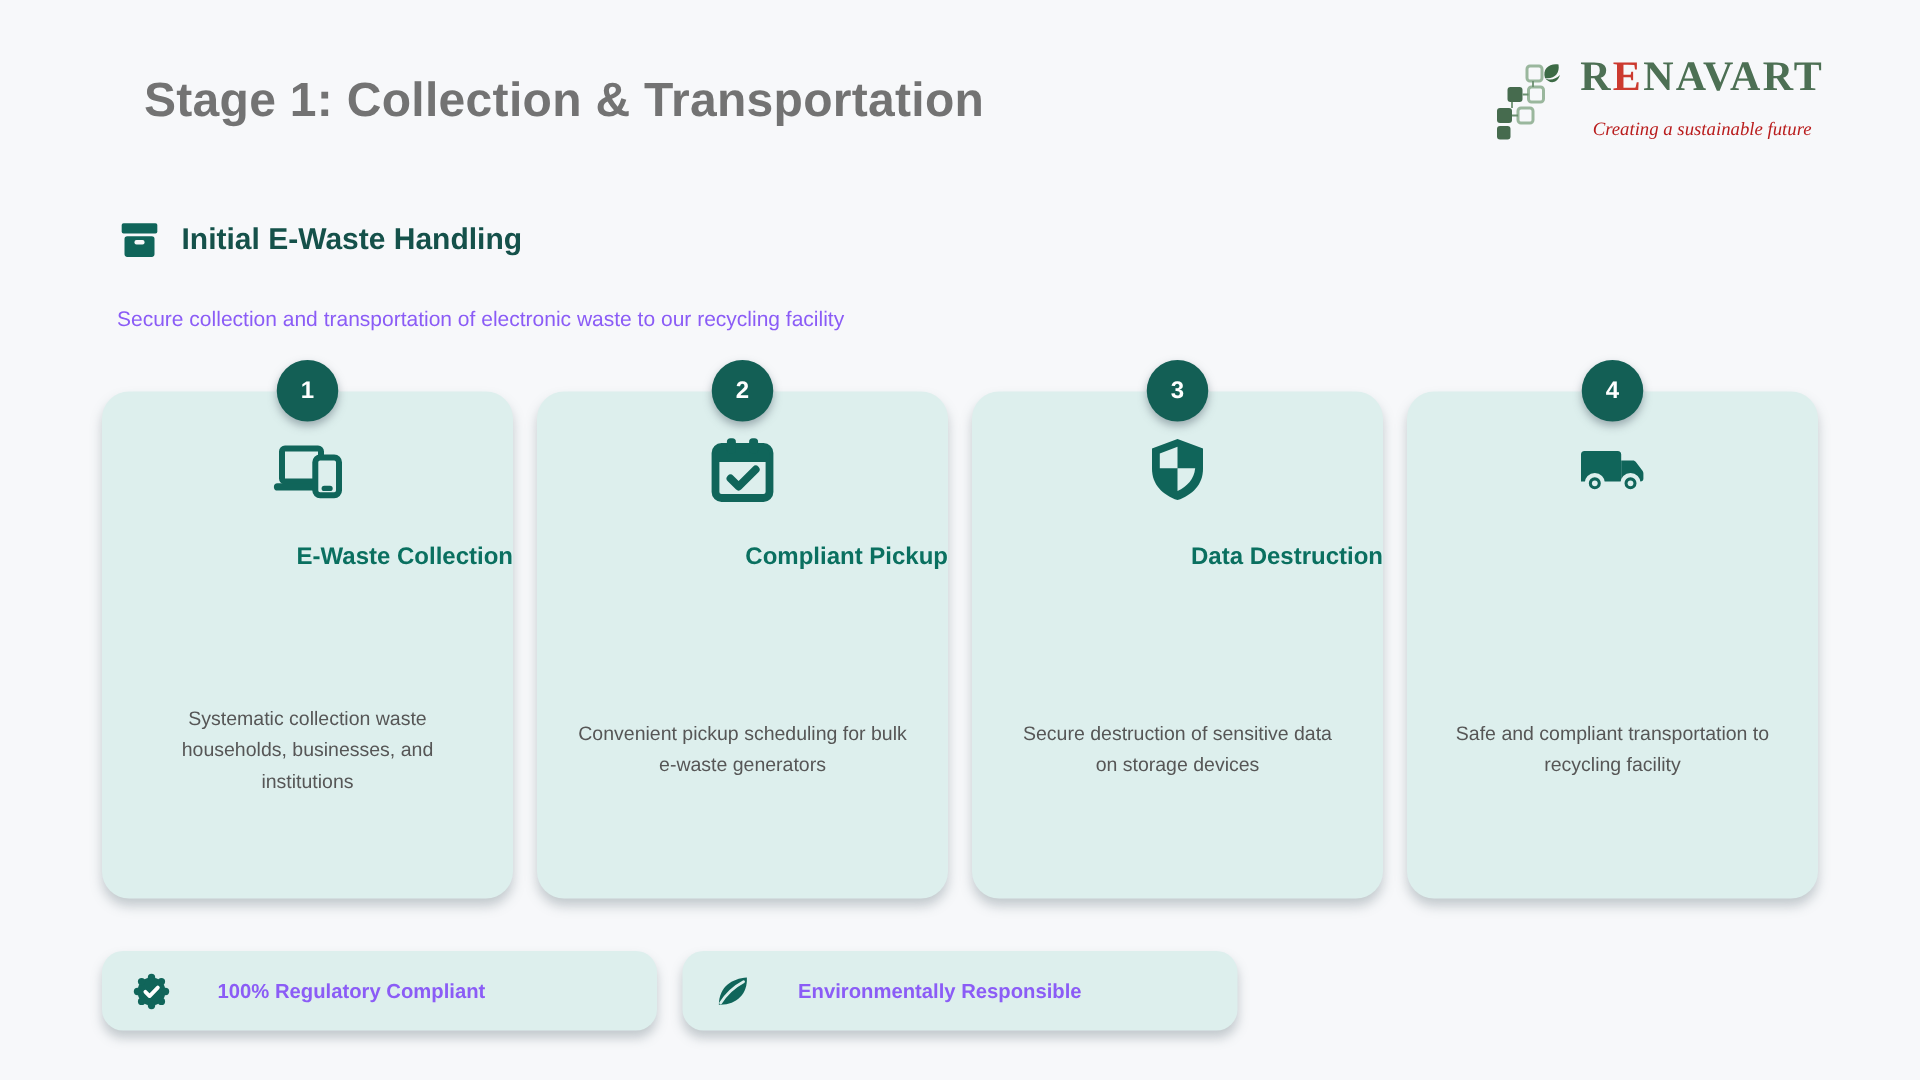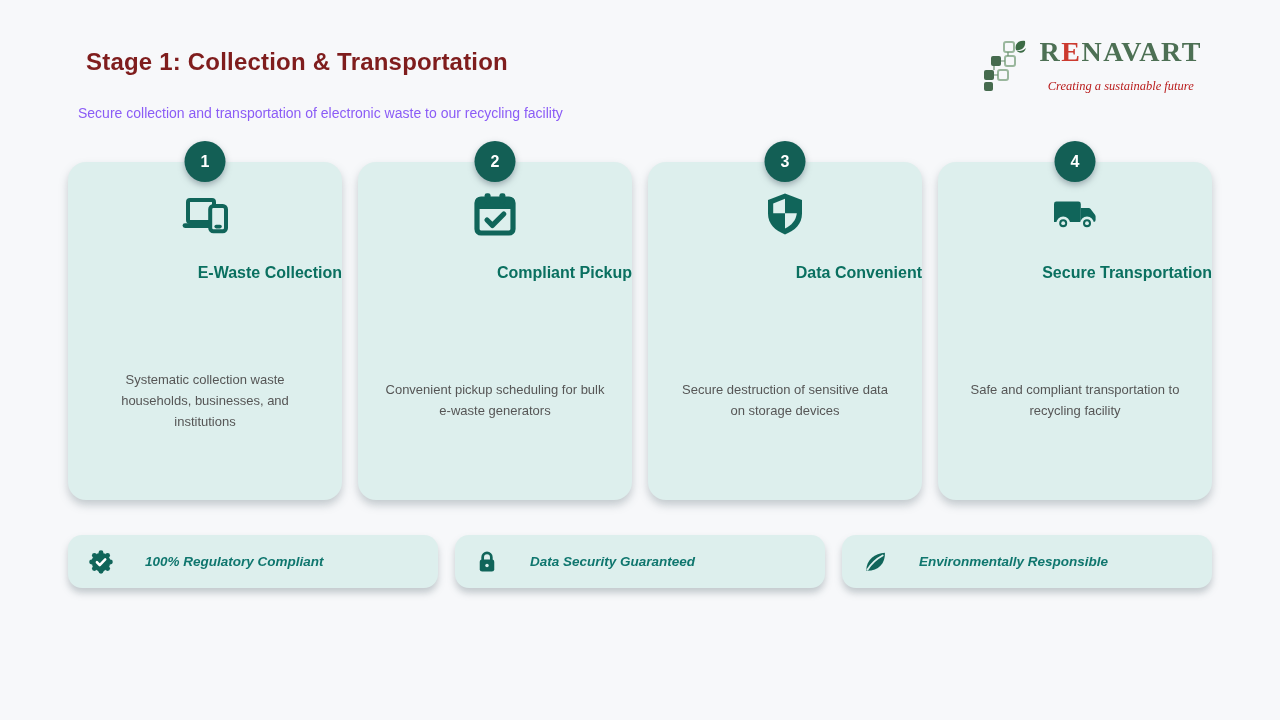--- a/index.html
+++ b/index.html
@@ -7,26 +7,26 @@
   body {
     background:#f7f8fa;
     font-family:"Liberation Sans", sans-serif;
     color:#20584e;
     position:relative;
   }
   .page { position:absolute; inset:0; padding:44px 68px 0 68px; }
 
   
   .page-title {
-    font-size:24px; font-weight:bold; color:#7f1d1d;
-    margin-left:18px; margin-top:4px; letter-spacing:.2px;
+    font-size:32px; font-weight:bold; color:#737373;
+    margin-left:28px; margin-top:4px; letter-spacing:.2px;
   }
   .logo {
-    position:absolute; top:38px; right:78px;
-    display:flex; align-items:center; gap:9px;
+    position:absolute; top:38px; right:64px;
+    display:flex; align-items:flex-end; gap:9px;
   }
   .logo-text { display:flex; flex-direction:column; align-items:center; }
   .logo-word {
     font-family:"Liberation Serif", serif; font-size:28px; letter-spacing:1.5px;
     color:#4d7054; line-height:1; font-weight:600;
   }
   .logo-word .e-red { color:#cc3a2f; }
   .logo-tagline {
     font-family:"Liberation Serif", serif; font-style:italic;
     font-size:12.5px; color:#b91c1c; margin-top:13px;
@@ -85,21 +85,21 @@
     margin-top:35px;
     display:grid; grid-template-columns:repeat(3,1fr); gap:17px;
     width:1144px;
   }
   .pill {
     height:53px; background:#ddefed; border-radius:14px;
     box-shadow:0 5px 7px rgba(110,125,135,.38);
     display:flex; align-items:center; gap:30px;
     padding-left:19px;
   }
-  .pill-label { font-size:13.5px; font-weight:bold; color:#0f766e;font-style:italic; }
+  .pill-label { font-size:13.5px; font-weight:bold; color:#8b5cf6; }
 
   svg { display:block; }
 </style>
 </head>
 <body>
 
 <div class="page">
 
   <h1 class="page-title">Stage 1: Collection &amp; Transportation</h1>
 
@@ -124,20 +124,30 @@
           <path d="M33 10 C36 12 40 11 43 8 C41 14 36 14 33 10 z"></path>
         </g>
       </svg>
     </span>
     <span class="logo-text">
       <span class="logo-word"><span>R</span><span class="e-red">E</span><span>NAVART</span></span>
       <span class="logo-tagline">Creating a sustainable future</span>
     </span>
   </div>
 
+  <div class="section-head">
+    <span>
+      <svg width="30" height="30" viewBox="0 0 24 24">
+        <rect x="2.5" y="3" width="19" height="5.5" rx="1" fill="#10655a"></rect>
+        <rect x="4" y="10" width="16" height="11" rx="1.5" fill="#10655a"></rect>
+        <rect x="9.3" y="12" width="5.4" height="2.4" rx="1.1" fill="#f7f8fa"></rect>
+      </svg>
+    </span>
+    <span class="section-title">Initial E-Waste Handling</span>
+  </div>
 
   <div class="subtitle">Secure collection and transportation of electronic waste to our recycling facility</div>
 
   <div class="cards">
 
     <div class="card">
       <div class="step-badge">1</div>
       <div class="card-icon">
         <svg width="48" height="48" viewBox="0 0 24 24">
           <rect x="3.5" y="5" width="13" height="11" rx="1" fill="none" stroke="#10655a" stroke-width="2"></rect>
@@ -171,39 +181,38 @@
 
     <div class="card">
       <div class="step-badge">3</div>
       <div class="card-icon">
         <svg width="48" height="48" viewBox="0 0 24 24">
           <path d="M12 1.8 L20.5 5 v6.8 c0 5.2 -3.6 8.7 -8.5 10.4 C7.1 20.5 3.5 17 3.5 11.8 V5 Z" fill="#10655a"></path>
           <path d="M12 4.4 L6.1 6.7 v4.9 h5.9 z" fill="#ddefed"></path>
           <path d="M12 11.6 h5.9 c-0.4 3.6 -2.6 6 -5.9 7.6 z" fill="#ddefed"></path>
         </svg>
       </div>
-      <div class="card-title">Data Convenient</div>
+      <div class="card-title">Data Destruction</div>
       <div class="card-desc-wrap">
           <div class="card-desc">Secure destruction of sensitive data on storage devices</div>
         </div>
     </div>
 
     <div class="card">
       <div class="step-badge">4</div>
       <div class="card-icon">
         <svg width="50" height="48" viewBox="0 0 24 24">
           <path d="M1.5 7 a1.2 1.2 0 0 1 1.2-1.2 h11 a1.2 1.2 0 0 1 1.2 1.2 V16 H1.5 z" fill="#10655a"></path>
           <path d="M14.9 9 h3.9 c0.4 0 0.8 0.2 1 0.5 l2.2 2.9 c0.2 0.3 0.3 0.6 0.3 0.9 V15 a1 1 0 0 1 -1 1 h-6.4 z" fill="#10655a"></path>
           <circle cx="6.1" cy="16.6" r="2.7" fill="#10655a" stroke="#ddefed" stroke-width="1.4"></circle>
           <circle cx="6.1" cy="16.6" r="0.95" fill="#ddefed"></circle>
           <circle cx="18" cy="16.6" r="2.7" fill="#10655a" stroke="#ddefed" stroke-width="1.4"></circle>
           <circle cx="18" cy="16.6" r="0.95" fill="#ddefed"></circle>
         </svg>
       </div>
-      <div class="card-title">Secure Transportation</div>
       <div class="card-desc-wrap">
           <div class="card-desc">Safe and compliant transportation to recycling facility</div>
         </div>
     </div>
 
   </div>
 
   <div class="badges">
 
     <div class="pill">
@@ -219,30 +228,20 @@
               <circle cx="6.34" cy="6.34" r="2.1"></circle>
             <circle cx="12" cy="4" r="2.1"></circle>
               <circle cx="17.66" cy="6.34" r="2.1"></circle>
           </g>
           <path d="M8.5 12.2 l2.4 2.4 L15.6 9.8" fill="none" stroke="#ffffff" stroke-width="2.2" stroke-linecap="round" stroke-linejoin="round"></path>
         </svg>
       </span>
       <span class="pill-label">100% Regulatory Compliant</span>
     </div>
 
-    <div class="pill">
-      <span>
-        <svg width="26" height="28" viewBox="0 0 24 24">
-          <path d="M8 10.5 V7.6 a4 4 0 0 1 8 0 v2.9" fill="none" stroke="#10655a" stroke-width="2.5"></path>
-          <rect x="5.3" y="9.6" width="13.4" height="11.2" rx="2.2" fill="#10655a"></rect>
-          <circle cx="12" cy="15.2" r="1.6" fill="#ddefed"></circle>
-        </svg>
-      </span>
-      <span class="pill-label">Data Security Guaranteed</span>
-    </div>
 
     <div class="pill">
       <span>
         <svg width="28" height="28" viewBox="0 0 24 24">
           <path d="M4.5 19.5 C4.5 9.5 12 4.5 20.5 4 C21 13.5 14.5 19.9 4.5 19.5 z" fill="#10655a"></path>
           <path d="M5.5 18.6 C9 13 13 9.4 18.6 6.4" stroke="#ddefed" stroke-width="1.6" fill="none" stroke-linecap="round"></path>
         </svg>
       </span>
       <span class="pill-label">Environmentally Responsible</span>
     </div>

